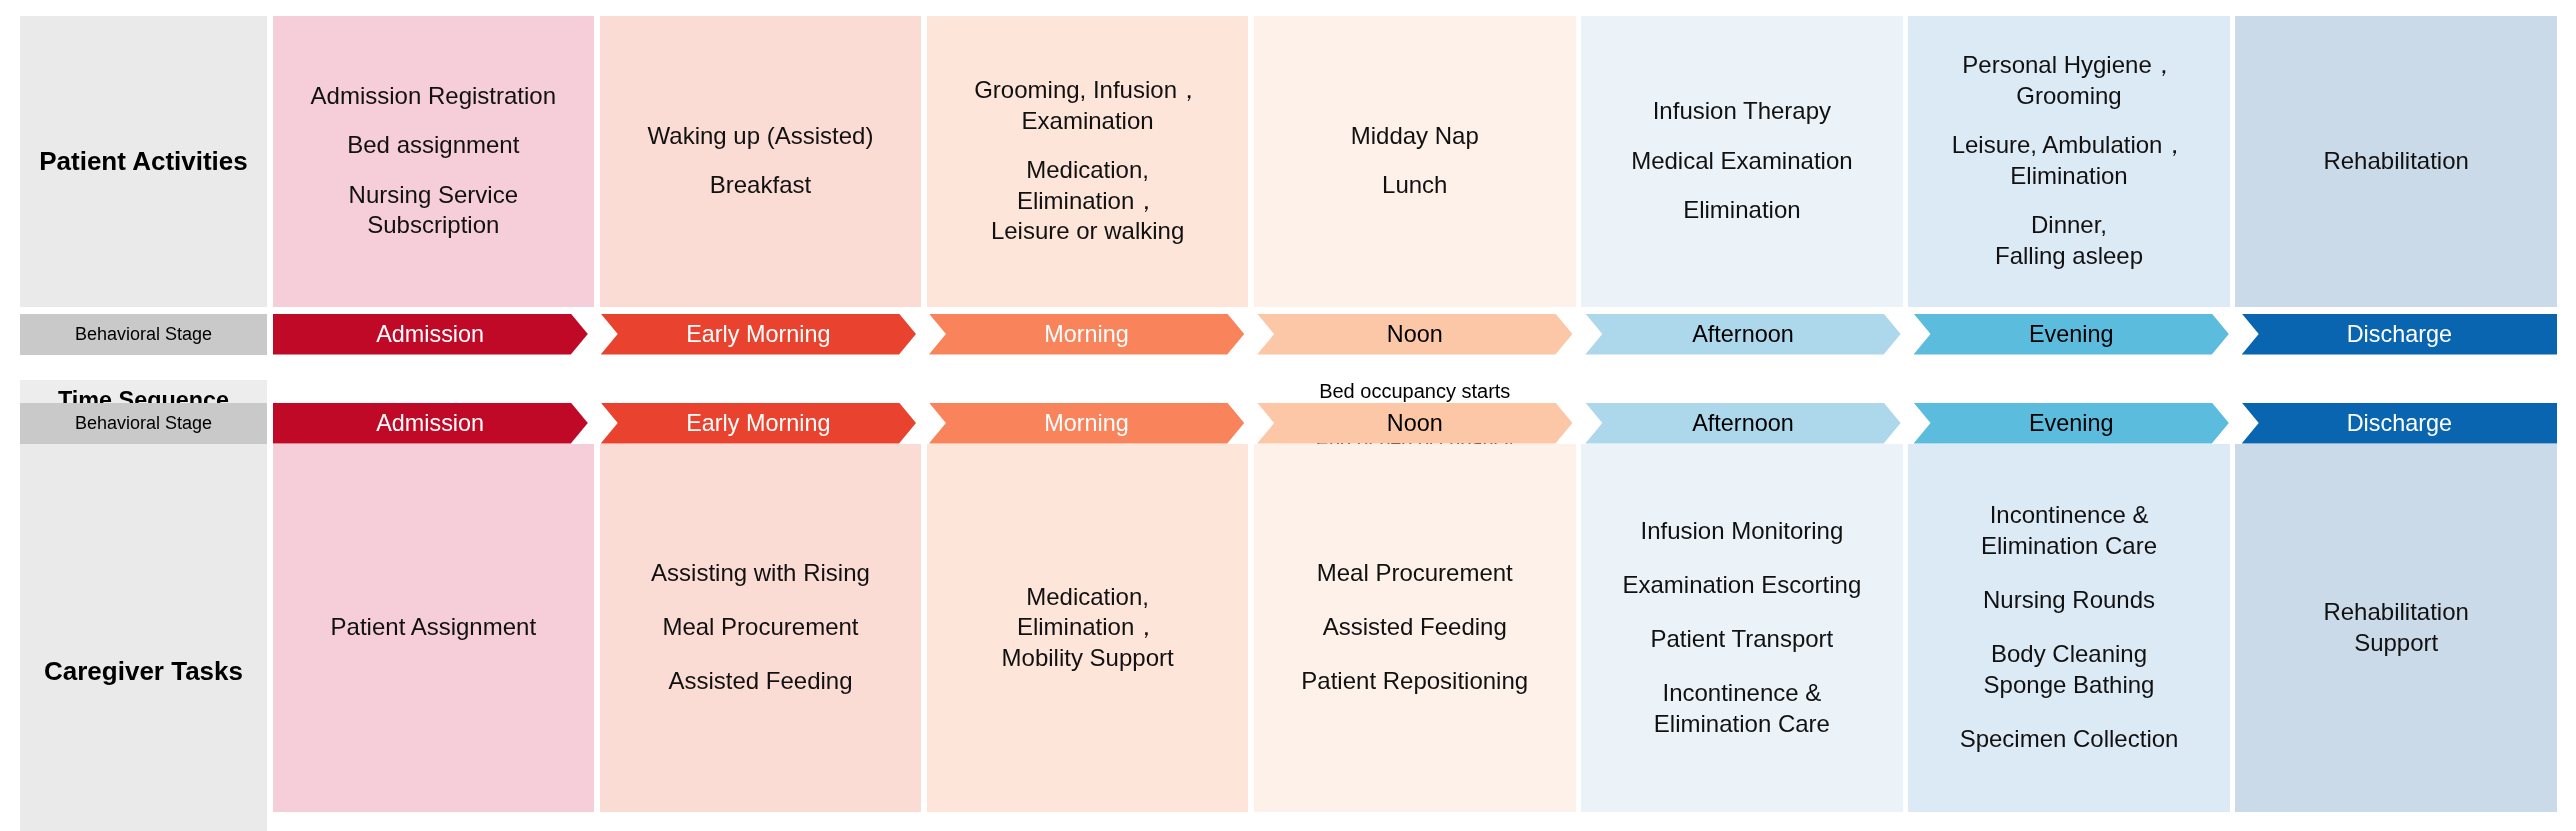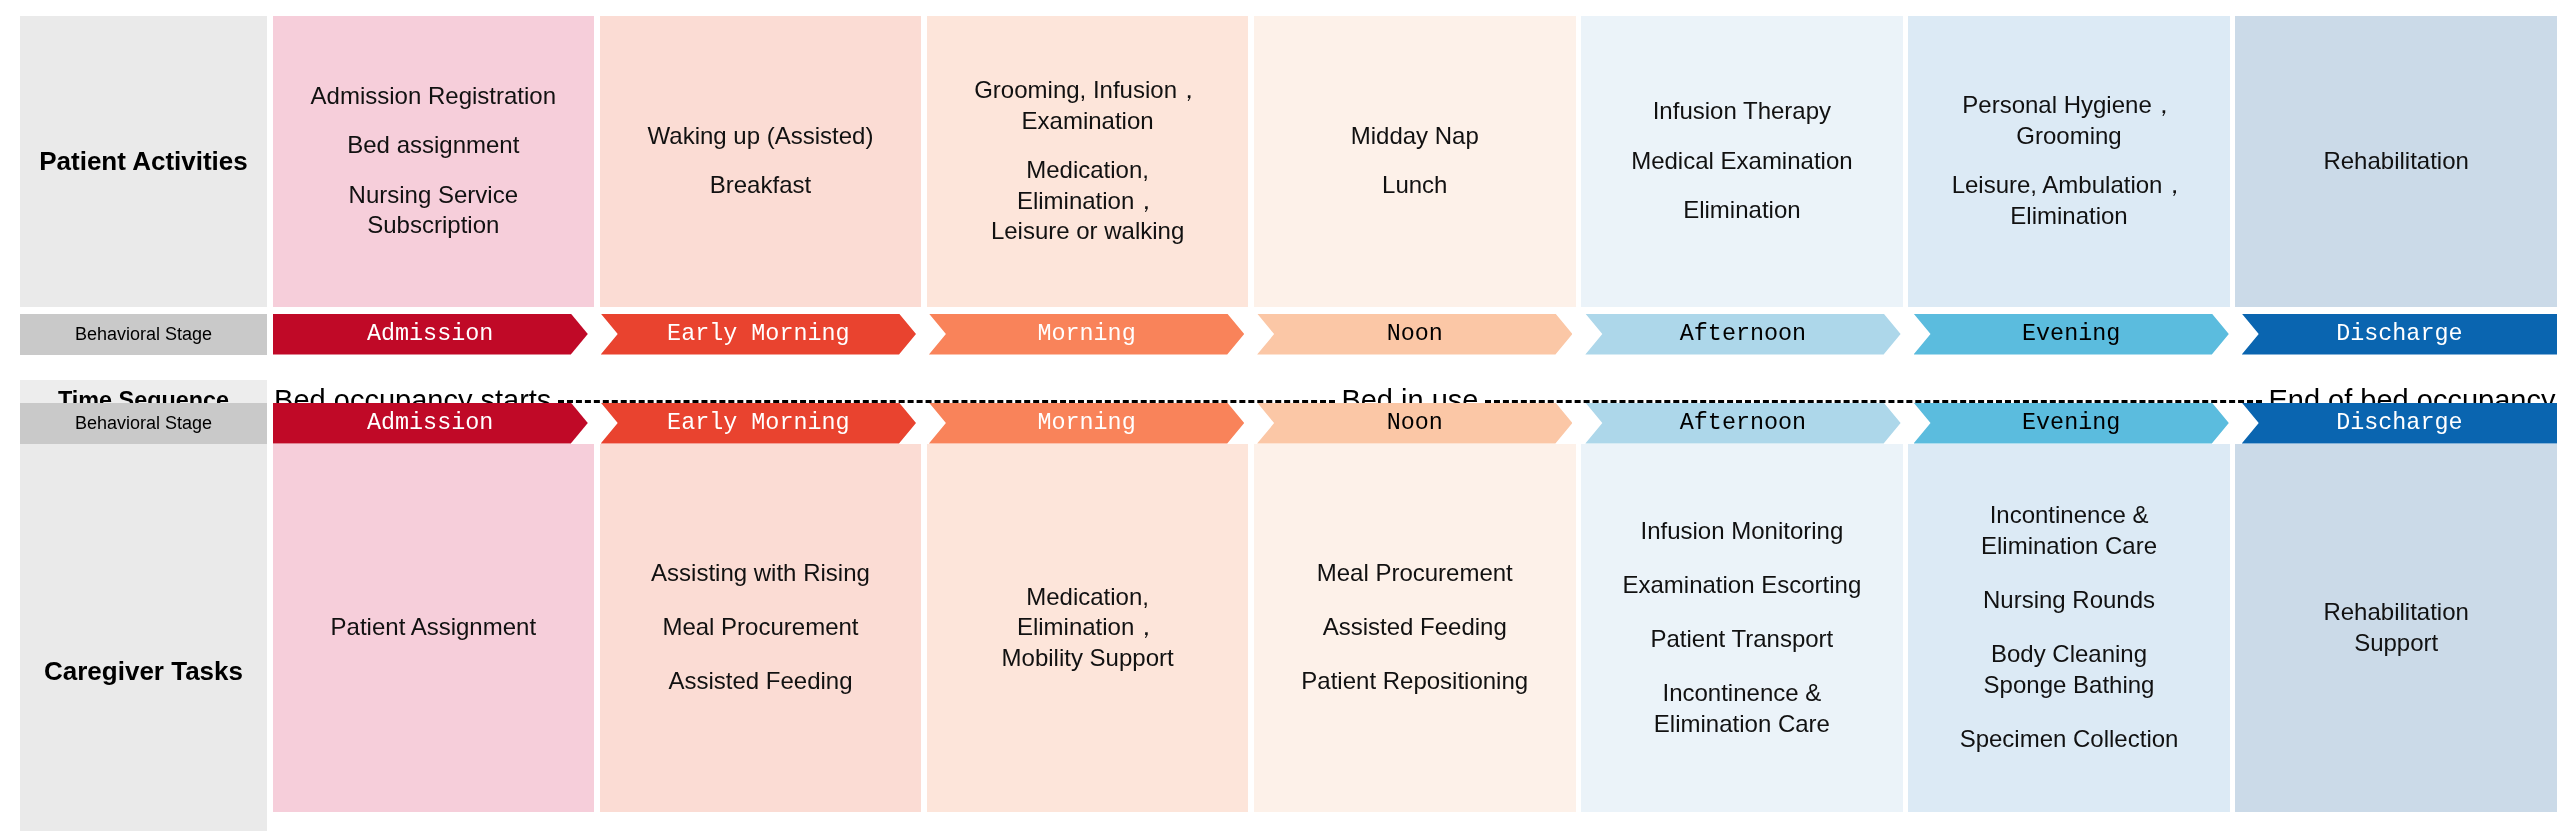--- a/index.html
+++ b/index.html
@@ -80,21 +80,21 @@
   
   .band {
     height: 41px;
   }
   .band .lbl {
     background: #C9C9C9;
     font-size: 18px;
     color: #000;
     height: 41px;
   }
-  .band .cols { gap: 16px; margin-left: 5.5px; font-family: Liberation Mono, monospace; }
+  .band .cols { gap: 16px; margin-left: 5.5px; }
   .chev {
     position: relative;
     flex: 1 1 0;
     min-width: 0;
     height: 41px;
     display: flex;
     align-items: center;
     justify-content: center;
     font-size: 23.4px;
     white-space: nowrap;
@@ -118,23 +118,23 @@
     background: #EDEDED;
     font-weight: bold;
     font-size: 23.4px;
     height: 41px;
   }
   #row-time .seq {
     flex: 1 1 auto;
     margin-left: 5.5px;
     height: 41px;
     display: flex;
-    flex-direction: row;
-    align-items: center;
-    font-size: 29px;
+    flex-direction: column;
+    align-items: center;
+    font-size: 20px;
     color: #000;
     white-space: nowrap;
   }
   .seq-text { flex: 0 0 auto; padding: 0 1.6px; }
   .seq-dash {
     flex: 1 1 auto;
     height: 0;
     border-top: 3.1px dashed #000;
     margin: 0 4.7px;
     position: relative;
@@ -191,20 +191,21 @@
           <div class="act-group">Lunch</div>
         </div>
         <div class="col" style="background: rgb(235, 243, 249);">
           <div class="act-group">Infusion Therapy</div>
           <div class="act-group">Medical Examination</div>
           <div class="act-group">Elimination</div>
         </div>
         <div class="col" style="background: rgb(220, 234, 245);">
           <div class="act-group">Personal Hygiene，<br>Grooming</div>
           <div class="act-group">Leisure, Ambulation，<br>Elimination</div>
+          <div class="act-group">Dinner,<br>Falling asleep</div>
         </div>
         <div class="col" style="background: rgb(203, 218, 232);">
           <div class="act-group">Rehabilitation</div>
         </div>
       </div>
   </div>
 
   <div class="row band" id="band-top">
     <div class="lbl">Behavioral Stage</div>
     <div class="cols">

